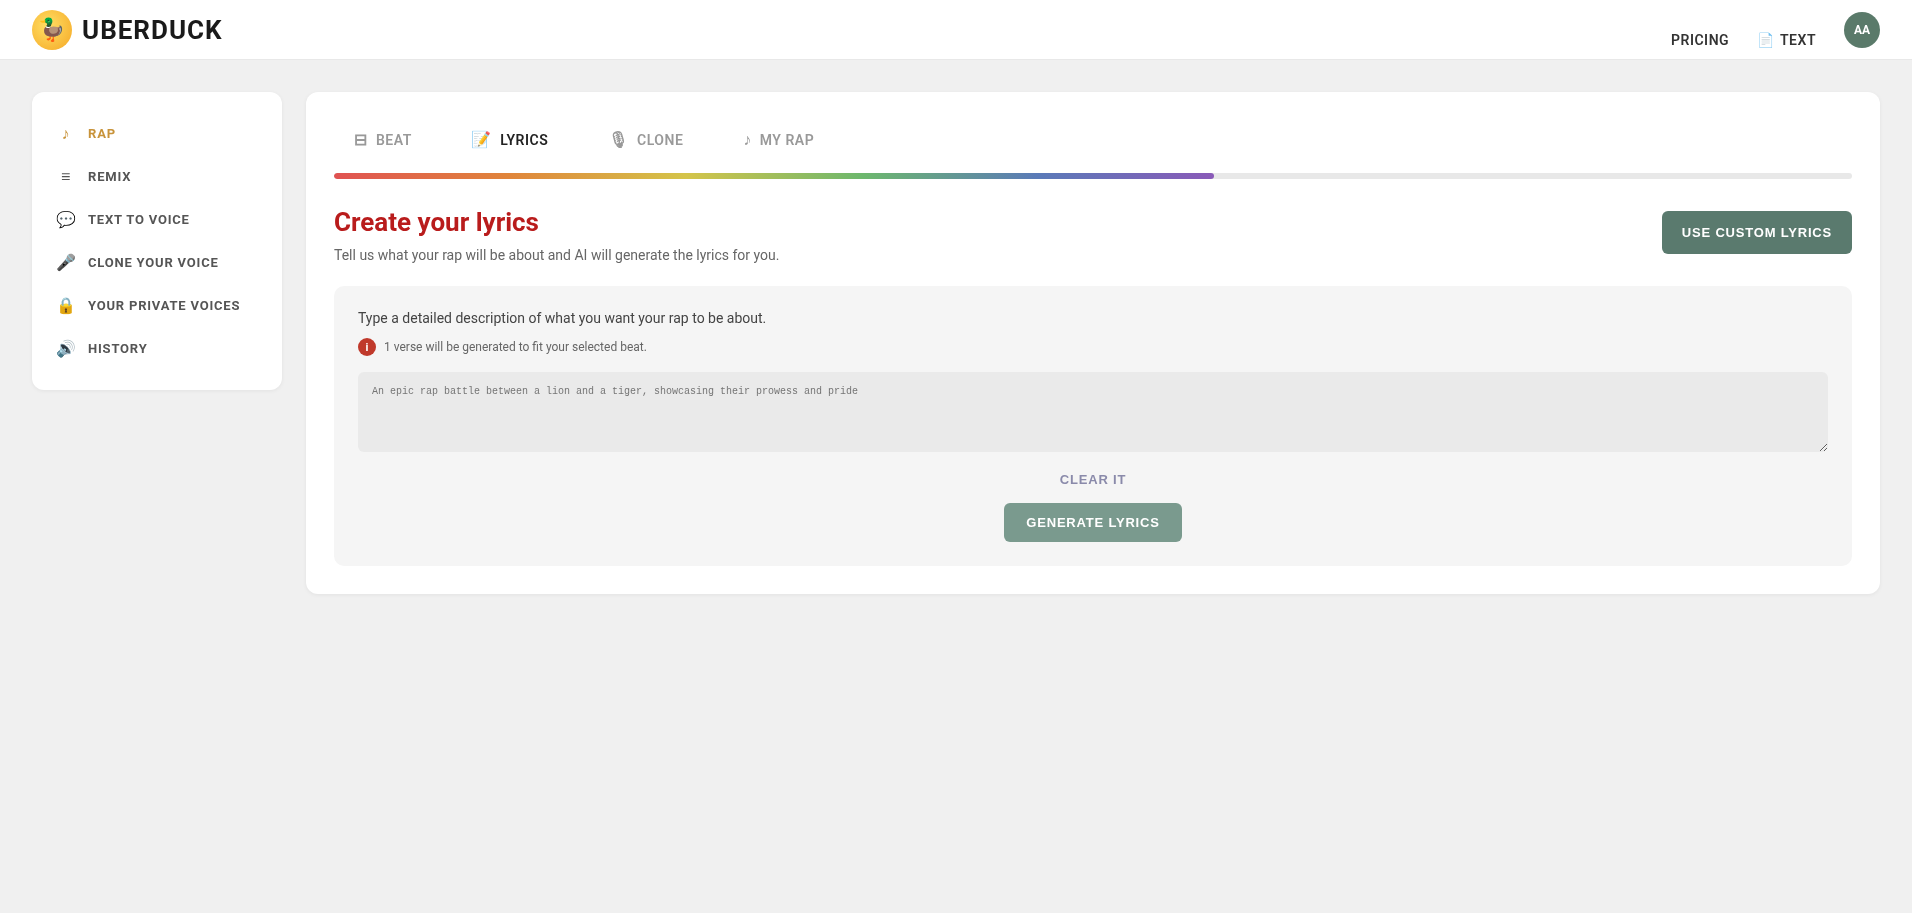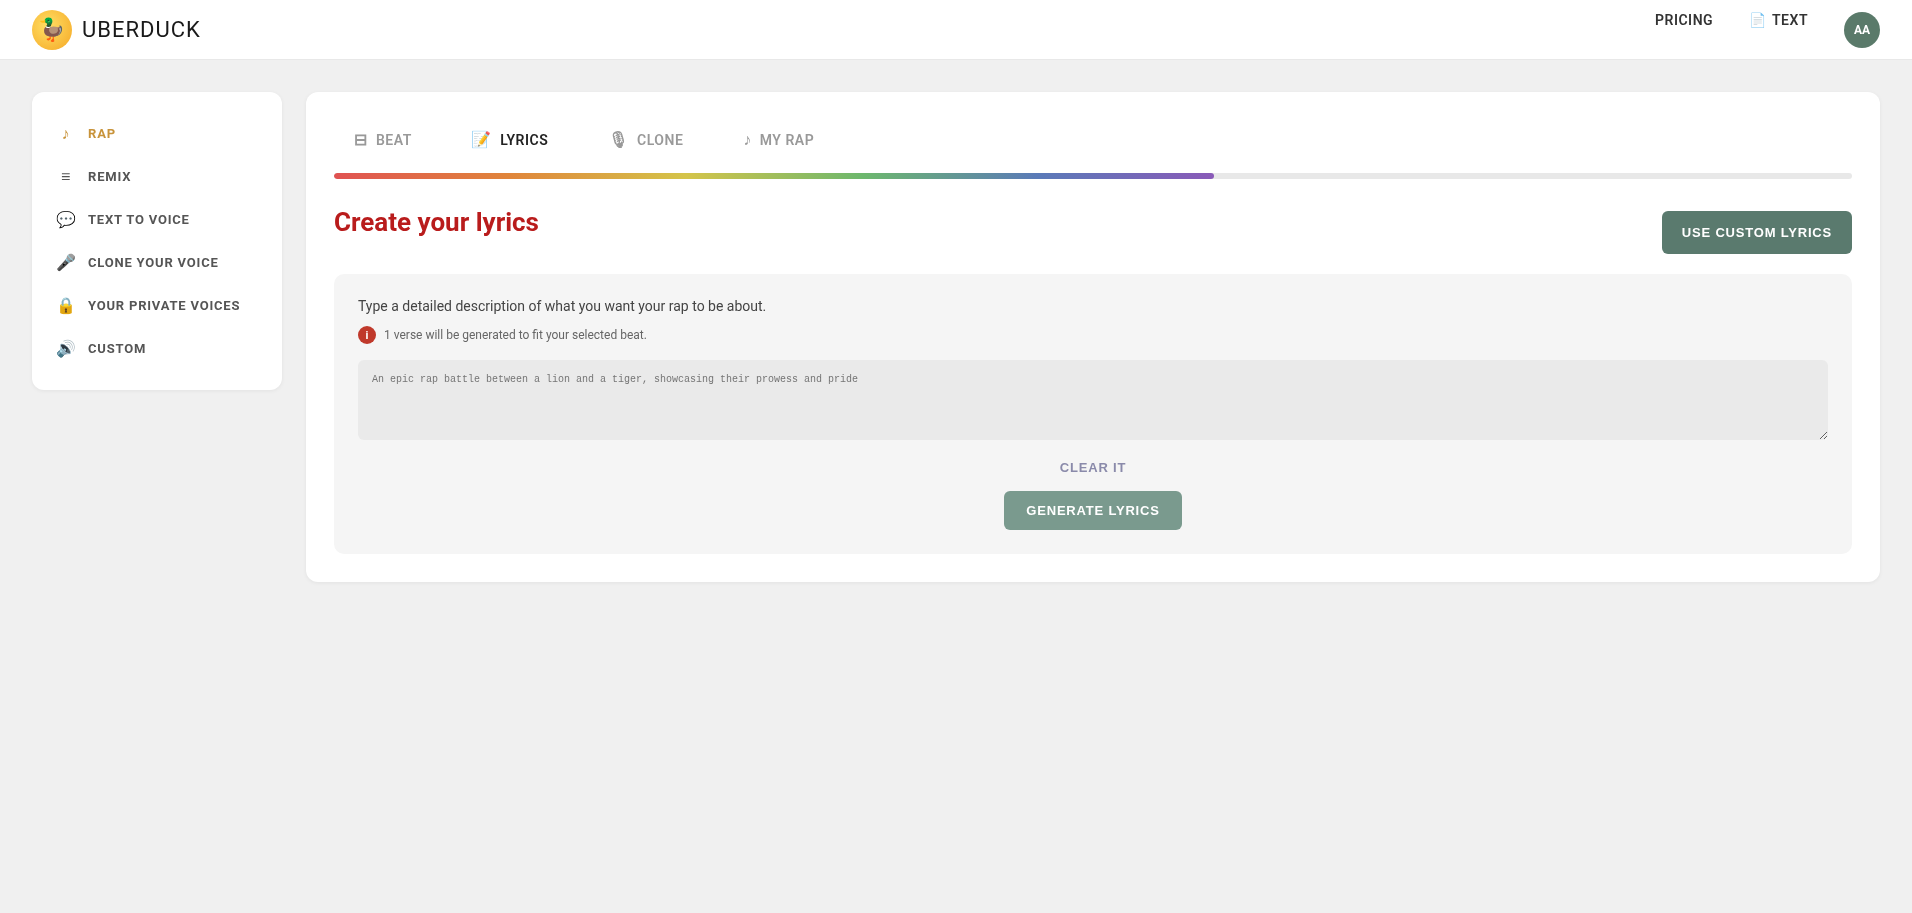--- a/index.html
+++ b/index.html
@@ -31,29 +31,29 @@
       border-radius: 50%;
       background: radial-gradient(circle at 40% 40%, #ffe066, #f5a623);
       position: relative;
       overflow: hidden;
       display: flex;
       align-items: center;
       justify-content: center;
       font-size: 22px;
     }
     .logo-title {
-      font-size: 22px;
-      font-weight: 400;
+      font-size: 26px;
+      font-weight: 700;
       letter-spacing: 1px;
       color: #1a1a1a;
     }
     .header-nav {
       display: flex;
-      align-items: flex-start;
-      gap: 36px;
+      align-items: flex-end;
+      gap: 28px;
     }
     .nav-item {
       font-size: 14px;
       font-weight: 600;
       color: #333;
       cursor: pointer;
       letter-spacing: 0.5px;
       display: flex;
       align-items: center;
       gap: 5px;
@@ -297,21 +297,21 @@
     <div class="sidebar-item">
       <span class="sidebar-icon">🎤</span>
       <span>CLONE YOUR VOICE</span>
     </div>
     <div class="sidebar-item">
       <span class="sidebar-icon">🔒</span>
       <span>YOUR PRIVATE VOICES</span>
     </div>
     <div class="sidebar-item">
       <span class="sidebar-icon">🔊</span>
-      <span>CUSTOM</span>
+      <span>HISTORY</span>
     </div>
   </aside>
 
   <main class="content-panel">
 
     <div class="tabs">
       <div class="tab">
         <span class="tab-icon">⊟</span>
         <span>BEAT</span>
       </div>
@@ -329,20 +329,22 @@
       </div>
     </div>
 
     <div class="progress-bar-container">
       <div class="progress-bar-fill" style="width: 58%"></div>
     </div>
 
     <div class="lyrics-header">
       <div>
         <h2 class="lyrics-title">Create your lyrics</h2>
+        <p class="lyrics-subtitle">Tell us what your rap will be about and AI will generate the
+lyrics for you.</p>
       </div>
       <button class="use-custom-btn">USE CUSTOM LYRICS</button>
     </div>
 
     <div class="textarea-section">
       <p class="textarea-description">Type a detailed description of what you want your rap to be about.</p>
       <div class="info-banner">
         <div class="info-icon">i</div>
         <span>1 verse will be generated to fit your selected beat.</span>
       </div>

